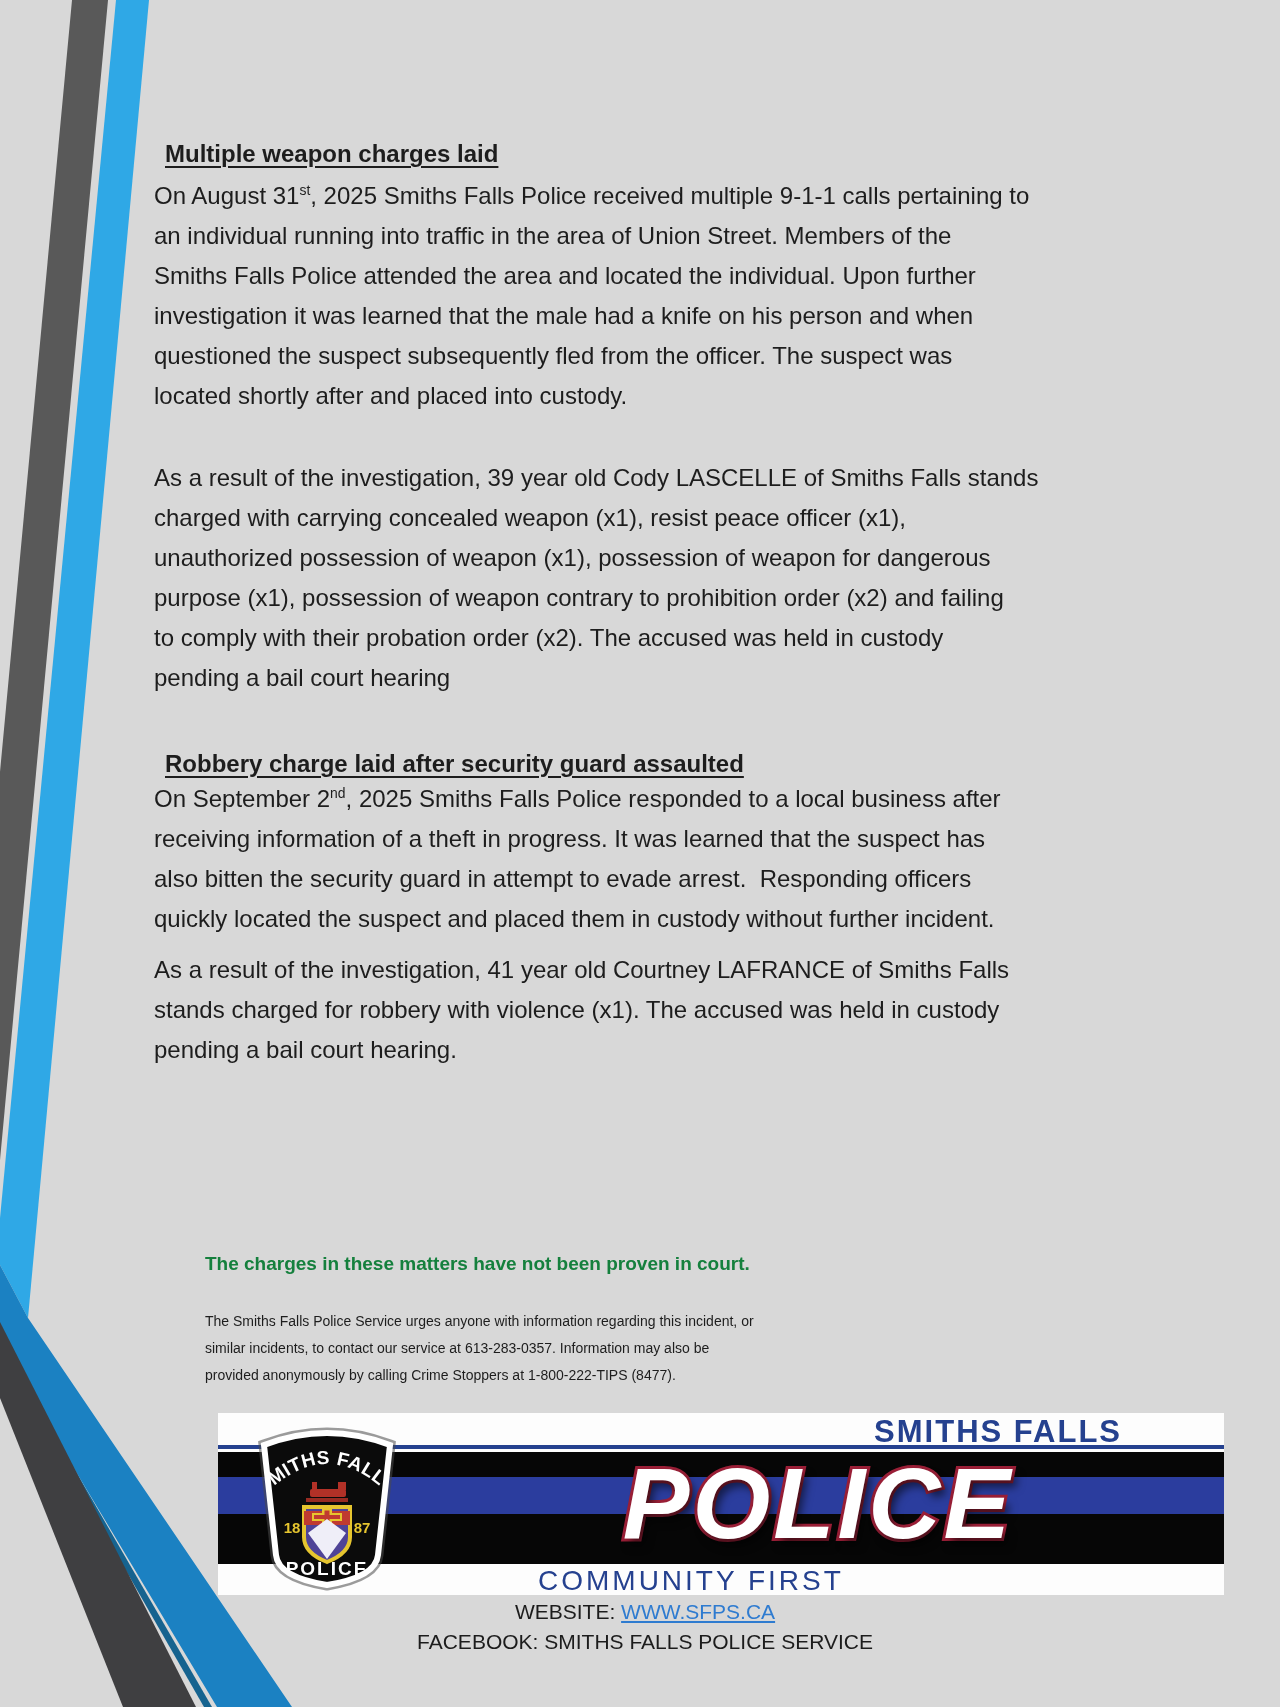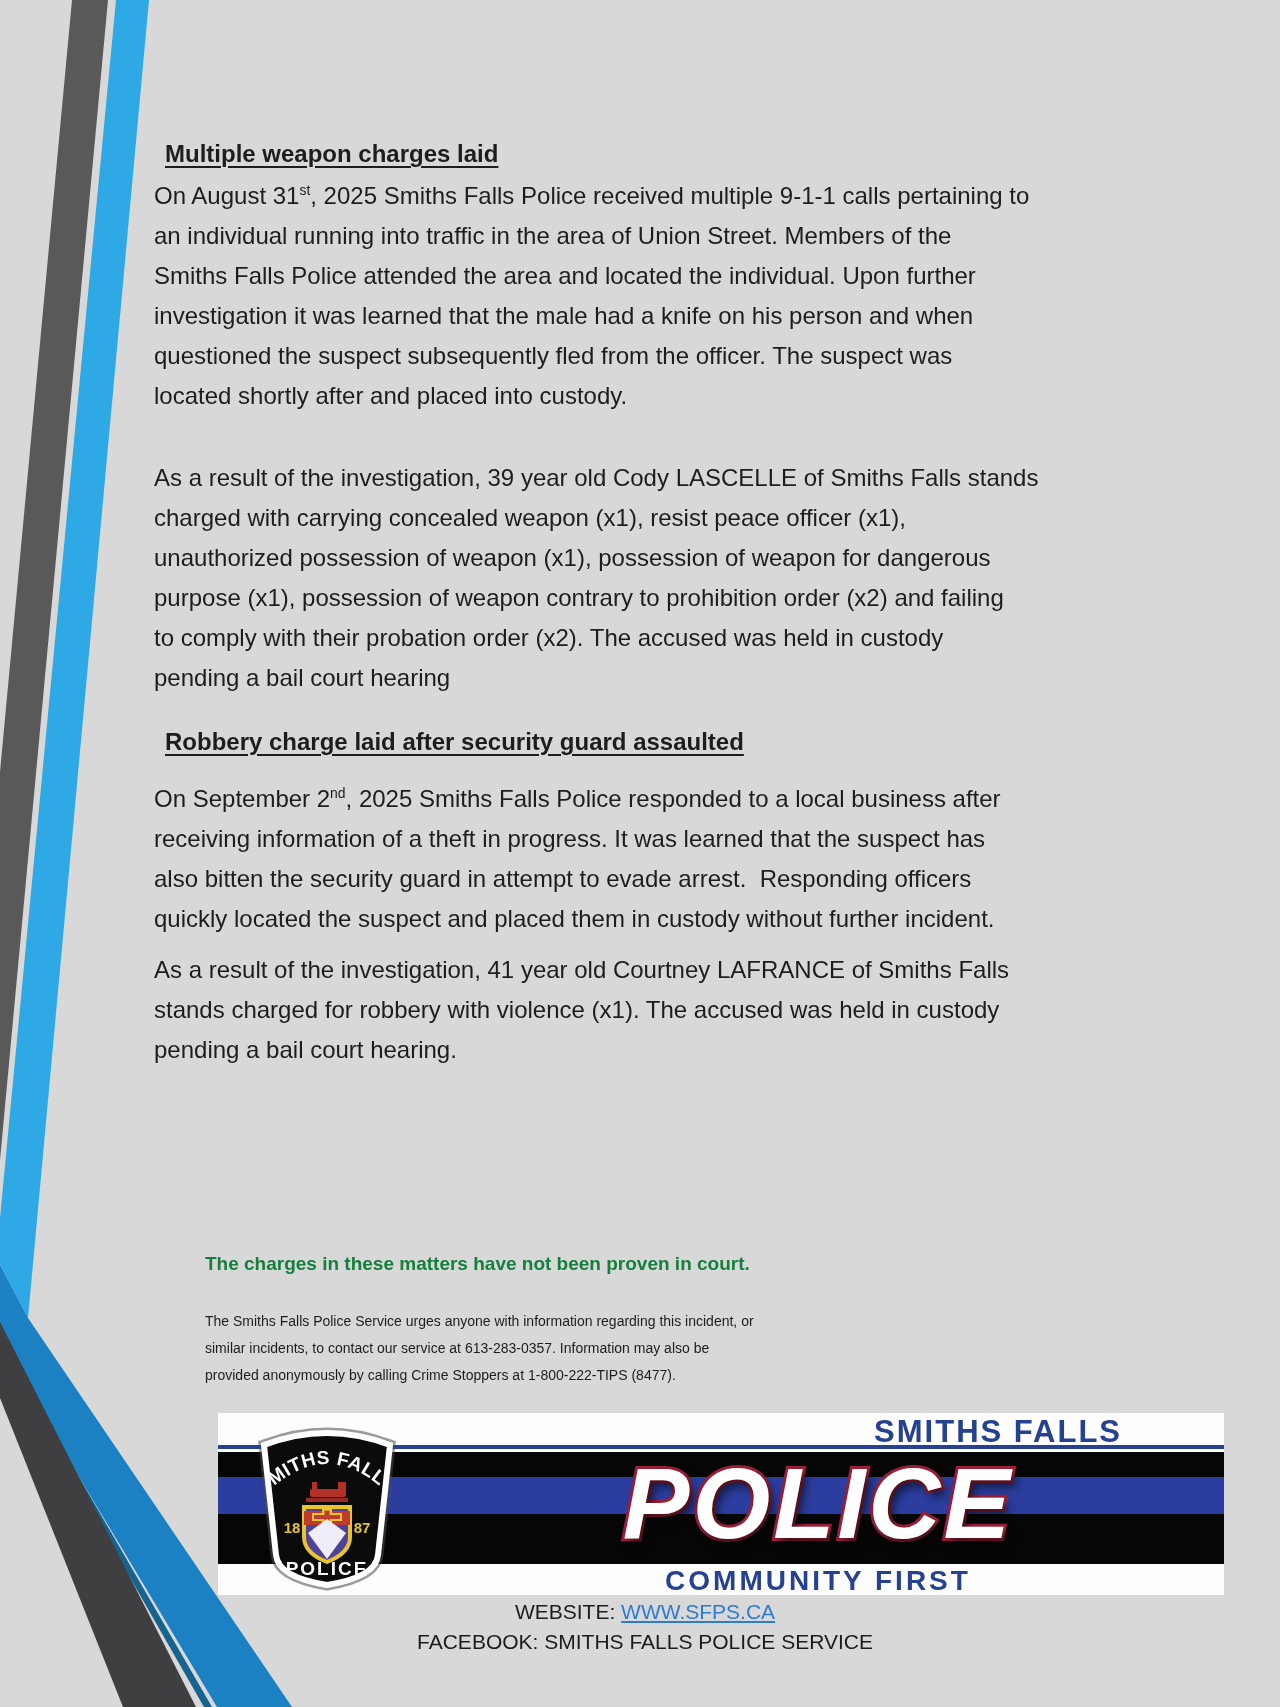--- a/index.html
+++ b/index.html
@@ -19,21 +19,21 @@
     line-height:32px; white-space:pre;
   }
   .body-para {
     position:absolute; left:154px;
     font-size:24px; color:#1d1d1d; line-height:40px; white-space:pre;
   }
   .body-para sup { font-size:58%; vertical-align:super; line-height:0; }
   .h1-a { top:138px;text-align:center; }
   .p1-a { top:176px; }
   .p2-a { top:458px; }
-  .h1-b { top:726px;text-decoration:underline; }
+  .h1-b { top:748px;text-decoration:underline; }
   .p1-b { top:764px;margin-top:15px; }
   .p2-b { top:950px; }
 
   .disclaimer {
     position:absolute; left:205px; top:1253px;
     font-size:19px; font-weight:bold; color:#15803d; white-space:pre;
   }
   .contact {
     position:absolute; left:205px; top:1308px;
     font-size:14px; color:#1d1d1d; line-height:27px; white-space:pre;
@@ -48,22 +48,22 @@
   .banner-line { position:absolute; top:32px; left:0; width:100%; height:4px; background:#25418f; }
   .banner-band { position:absolute; top:39px; left:0; width:100%; height:112px; background:#060606; }
   .banner-stripe { position:absolute; top:25px; left:0; width:100%; height:37px; background:#2b3d9e; }
   .banner-police {
     position:absolute; top:38px; left:320px; width:560px; text-align:center;
     font-size:100px; line-height:104px; font-weight:bold; font-style:italic; letter-spacing:3px;
     color:#ffffff; -webkit-text-stroke:6px #9b1f37; paint-order:stroke fill;
     text-shadow:5px 7px 9px rgba(0,0,0,0.55); white-space:pre;
   }
   .banner-motto {
-    position:absolute; top:152px; left:320px; width:560px; text-align:center;
-    font-size:28px; font-weight:bold; letter-spacing:3px; color:#25418f; white-space:pre;
+    position:absolute; top:152px; left:320px; width:560px; 
+    font-size:28px; font-weight:normal; letter-spacing:3px; color:#25418f; white-space:pre;
   }
   .badge { position:absolute; left:28px; top:6px; }
 
   
   .footer-website, .footer-facebook {
     position:absolute; left:0; width:1290px; text-align:center;
     font-size:21px; color:#1c1c1c; white-space:pre;
   }
   .footer-website { top:1600px; }
   .footer-facebook { top:1630px; }

